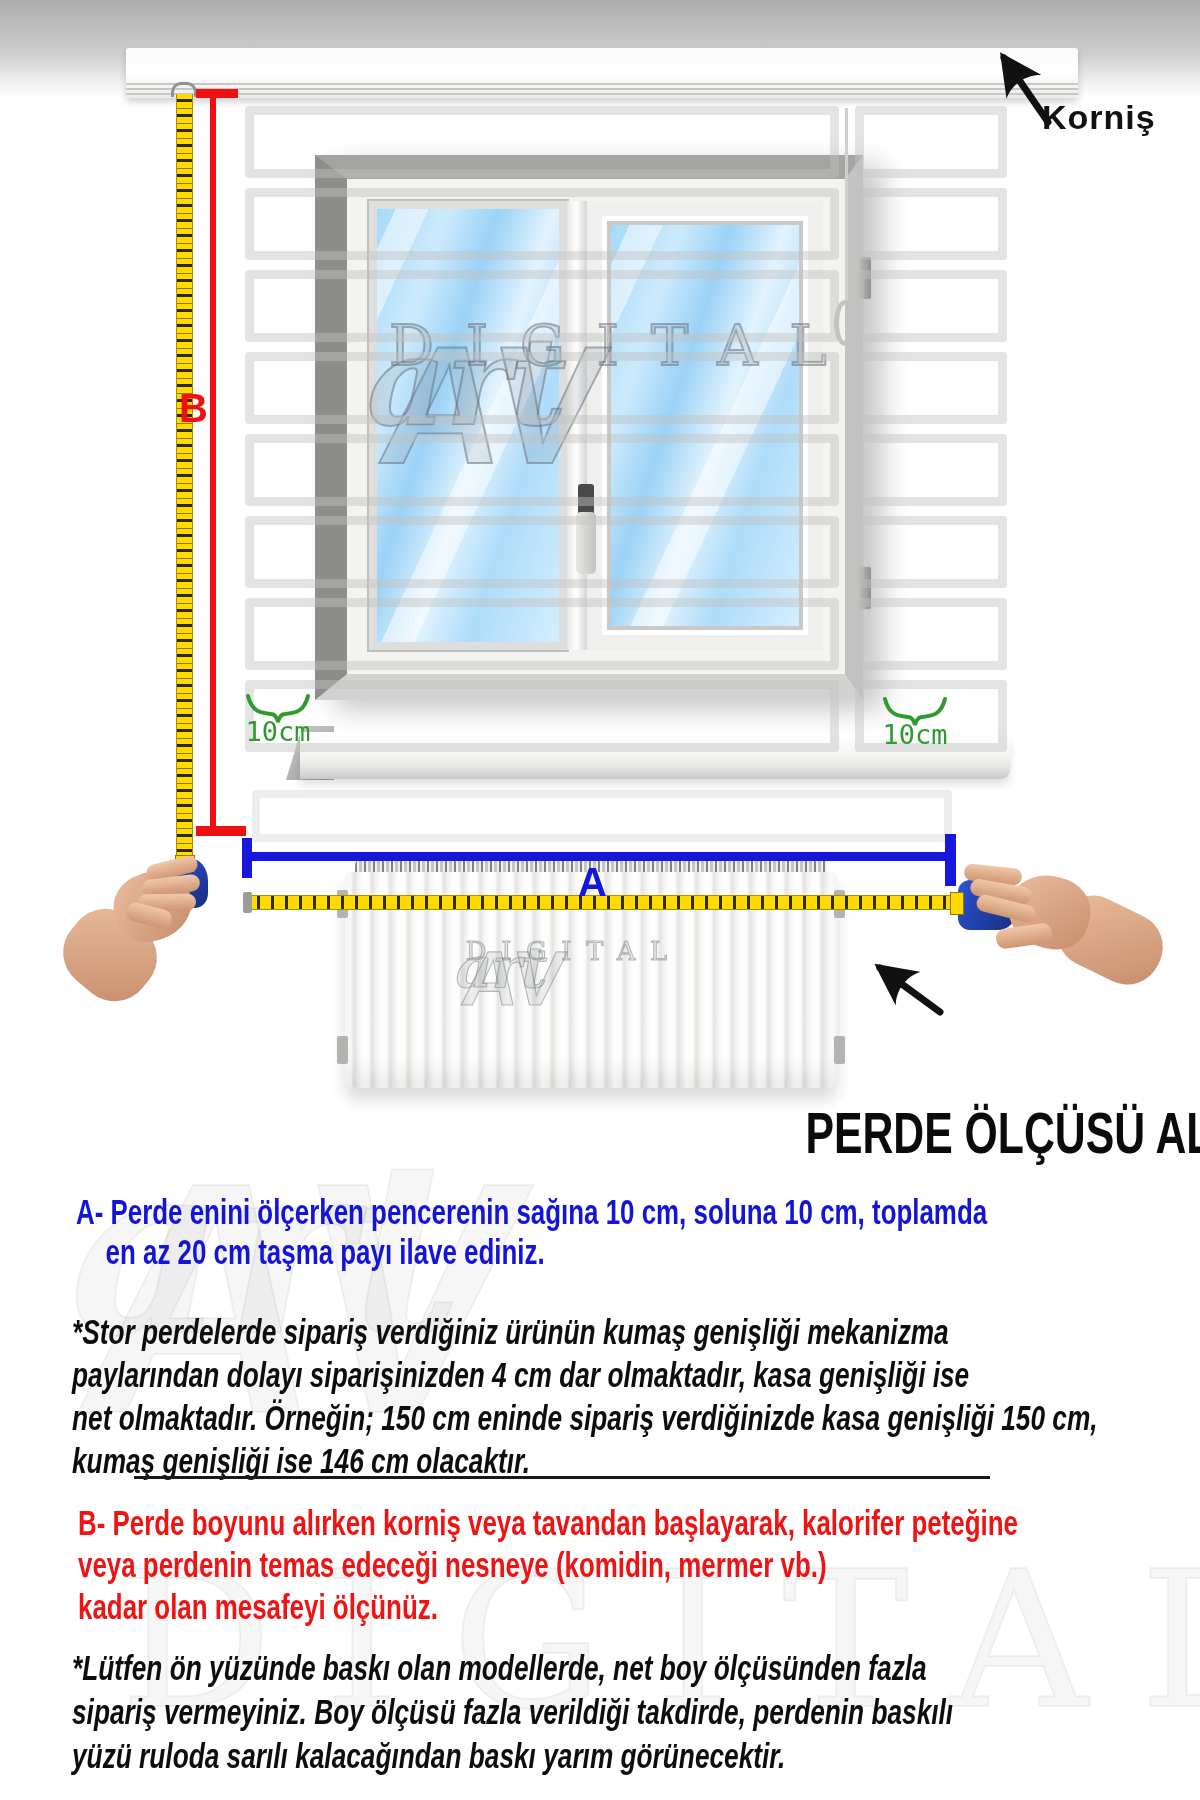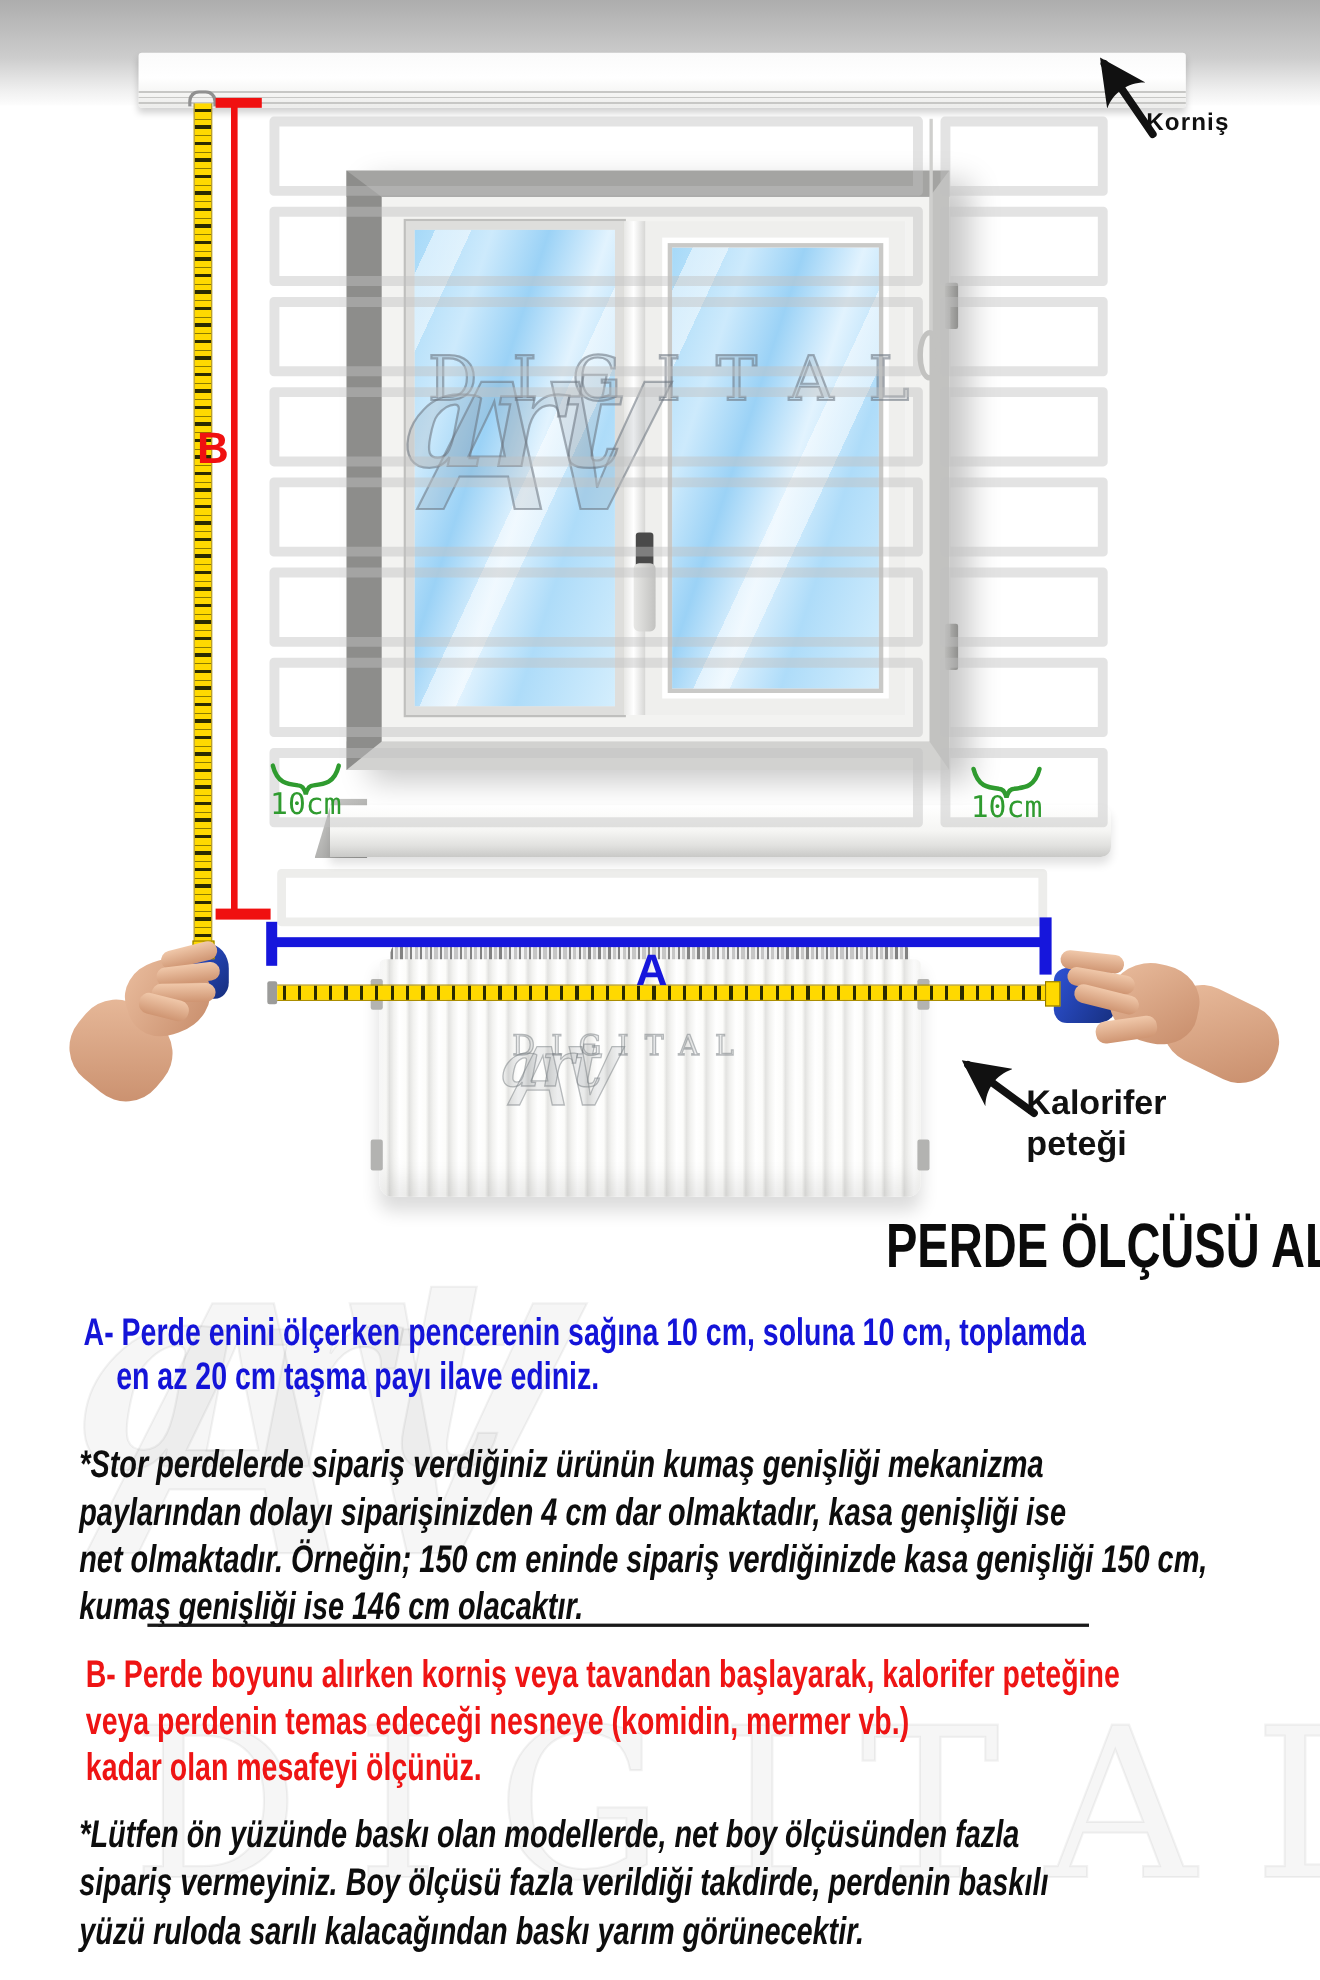--- a/index.html
+++ b/index.html
@@ -123,21 +123,21 @@
   .f3r{left:976px;top:900px;width:60px;height:17px;transform:rotate(14deg);}
   .palm-r{left:1008px;top:876px;width:82px;height:72px;border-radius:52% 48% 45% 55%;transform:rotate(12deg);}
   .thumb-r{left:996px;top:926px;width:56px;height:20px;transform:rotate(-8deg);}
   .forearm-r{left:1056px;top:904px;width:108px;height:72px;border-radius:34px;transform:rotate(26deg);}
 
   
   .overlay-svg{left:0;top:0;width:1200px;height:1100px;z-index:9;pointer-events:none;}
   .m10{font-family:"DejaVu Sans Mono",monospace;font-size:27px;color:var(--margin_green,#2f9b2f);z-index:9;}
   .m10-left{left:245px;top:716px;width:66px;text-align:center;}
   .m10-right{left:882px;top:719px;width:66px;text-align:center;}
-  .kornis{left:1042px;top:98px;font-weight:bold;font-size:22px;color:#111;z-index:9;letter-spacing:1px;}
+  .kornis{left:1042px;top:98px;font-weight:bold;font-size:34px;color:#111;z-index:9;letter-spacing:1px;}
   .kalorifer{left:933px;top:984px;font-weight:bold;font-size:31px;line-height:37px;color:#111;z-index:9;}
 
   
   .title{left:0;top:1100px;width:1200px;text-align:center;z-index:2;}
   .title span{display:inline-block;font-weight:bold;font-size:57px;white-space:nowrap;
     transform:scaleX(.75);transform-origin:center;color:#0b0b0b;}
   .textblock{z-index:2;white-space:nowrap;}
   .textblock .ln{position:static;display:block;transform:scaleX(.74);transform-origin:left;}
   .para-a{left:76px;top:1192px;font-weight:bold;font-size:35px;line-height:40px;color:var(--text_blue,#1414d8);}
   .para-a .ind{padding-left:40px;}
@@ -263,24 +263,20 @@
       </marker>
     </defs>
     <line x1="1048" y1="122" x2="1004" y2="58" stroke="#111" stroke-width="7" stroke-linecap="round" marker-end="url(#ah)"></line>
     <line x1="940" y1="1012" x2="880" y2="968" stroke="#111" stroke-width="7" stroke-linecap="round" marker-end="url(#ah)"></line>
     <path d="M248,696 C252,712 261,713 271,714 C275,714 277,718 278,722 C279,718 281,714 285,714 C295,713 304,712 308,696" fill="none" stroke="#2f9b2f" stroke-width="4" stroke-linecap="round"></path>
     <path d="M885,699 C889,715 898,716 908,717 C912,717 914,721 915,725 C916,721 918,717 922,717 C932,716 941,715 945,699" fill="none" stroke="#2f9b2f" stroke-width="4" stroke-linecap="round"></path>
   </svg>
   <div class="m10 m10-left">10cm</div>
   <div class="m10 m10-right">10cm</div>
   <div class="kornis">Korniş</div>
-  <div class="kalorifer">
-    <div style="position:static">Kalorifer</div>
-    <div style="position:static">peteği</div>
-  </div>
 
   <div class="wm bg-wm1">
     <div class="wm-row">
         <span class="wm-av">AV</span>
         <span class="wm-art">art</span>
       </div>
   </div>
   <div class="bg-wm2">DIGITAL</div>
 
   <div class="title">

